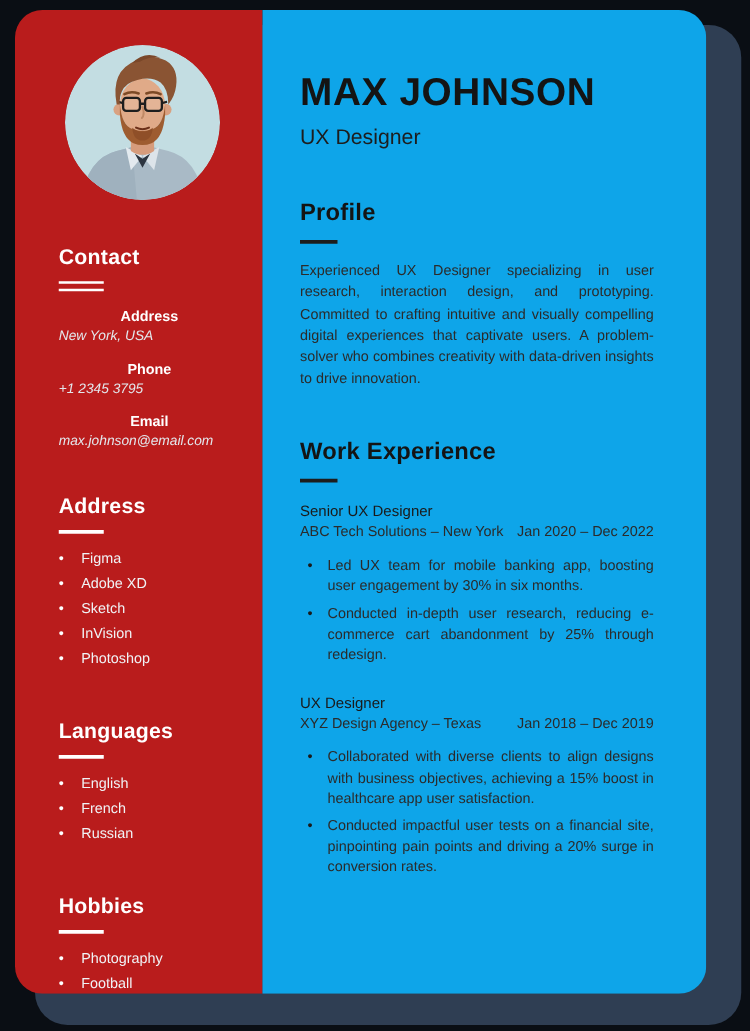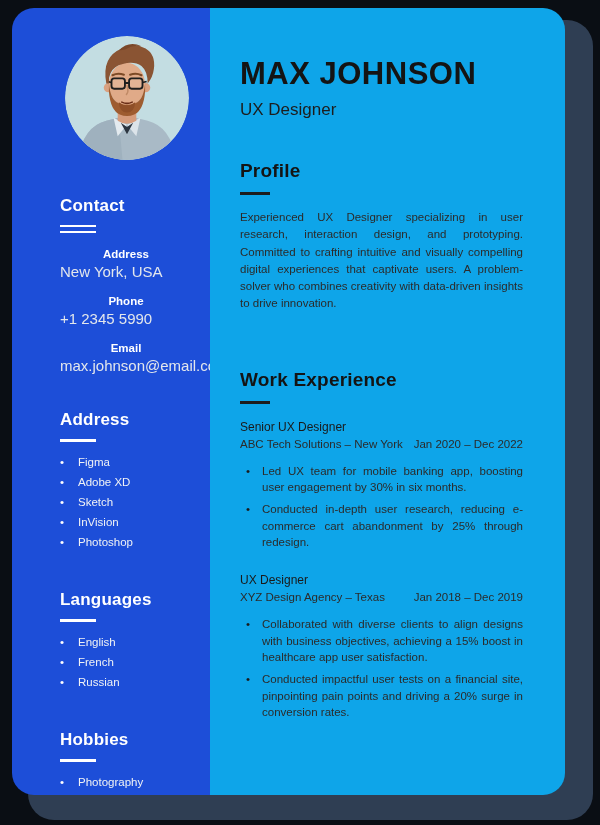--- a/index.html
+++ b/index.html
@@ -20,23 +20,23 @@
   .resume {
     position: absolute; left: 12px; top: 8px;
     width: 553px; height: 787px;
     border-radius: 22px; overflow: hidden;
     display: flex;
   }
 
   
   .sidebar {
     width: 198px; flex: 0 0 198px;
-    background: #1d4ed8;
+    background: #b91c1c;
     box-sizing: border-box;
-    padding: 28px 18px 0 48px;
+    padding: 28px 18px 0 35px;
     color: #ffffff;
   }
   .photo-wrap {
     width: 124px; height: 124px; margin: 0 0 0 5px;
     border-radius: 50%; overflow: hidden;
   }
   .photo-wrap svg { display: block; width: 124px; height: 124px; }
 
   .side-section { margin-top: 36px; }
   .side-title {
@@ -44,21 +44,21 @@
     letter-spacing: 0.2px; margin: 0;
   }
   .rule-double {
     width: 36px; height: 4px; margin-top: 9px;
     border-top: 2px solid #ffffff; border-bottom: 2px solid #ffffff;
   }
   .rule-single { width: 36px; height: 3px; margin-top: 9px; background: #ffffff; }
 
   .contact-group { margin-top: 15px; }
   .contact-label { font-size: 11.5px; font-weight: bold; color: #ffffff; text-align: center; }
-  .contact-value { font-size: 15px; color: #e3e7ec; margin-top: 3px; }
+  .contact-value { font-size: 11px; color: #e3e7ec; margin-top: 3px; font-style: italic; }
 
   ul.side-list { list-style: none; margin: 14px 0 0; padding: 0; }
   ul.side-list li {
     font-size: 11.5px; color: #f0f2f5; margin-bottom: 8px;
     display: flex; align-items: baseline;
   }
   ul.side-list li .dot { width: 18px; flex: 0 0 18px; color: #ffffff; }
 
   
   .main {
@@ -74,21 +74,21 @@
   .role { font-size: 17px; color: #1d1d1d; margin-top: 11px; }
 
   .m-section { }
   .m-title {
     font-size: 19px; font-weight: bold; color: #141414; margin: 0;
     letter-spacing: 0.2px;
   }
   .m-rule { width: 30px; height: 3px; background: #1d1d1d; margin: 10px 0 14px; }
 
   .profile-sec { margin-top: 40px; }
-  .work-sec { margin-top: 56px; }
+  .work-sec { margin-top: 38px; }
   .edu-sec { margin-top: 46px; }
 
   .body-text {
     font-size: 11.5px; line-height: 1.5; text-align: justify; color: #2b2b2b;
   }
 
   .job { margin-top: 16px; }
   .job + .job { margin-top: 22px; }
   .job-title, .deg-title { font-size: 12px; font-weight: normal; color: #1a1a1a; }
   .job-meta, .deg-meta {
@@ -167,21 +167,21 @@
       <section class="side-section">
         <h2 class="side-title">Contact</h2>
         <div class="rule-double"></div>
 
         <div class="contact-group">
           <div class="contact-label">Address</div>
           <div class="contact-value">New York, USA</div>
         </div>
         <div class="contact-group">
           <div class="contact-label">Phone</div>
-          <div class="contact-value">+1 2345 5990</div>
+          <div class="contact-value">+1 2345 3795</div>
         </div>
         <div class="contact-group">
           <div class="contact-label">Email</div>
           <div class="contact-value">max.johnson@email.com</div>
         </div>
       </section>
 
       <section class="side-section">
         <h2 class="side-title">Address</h2>
         <div class="rule-single"></div>

